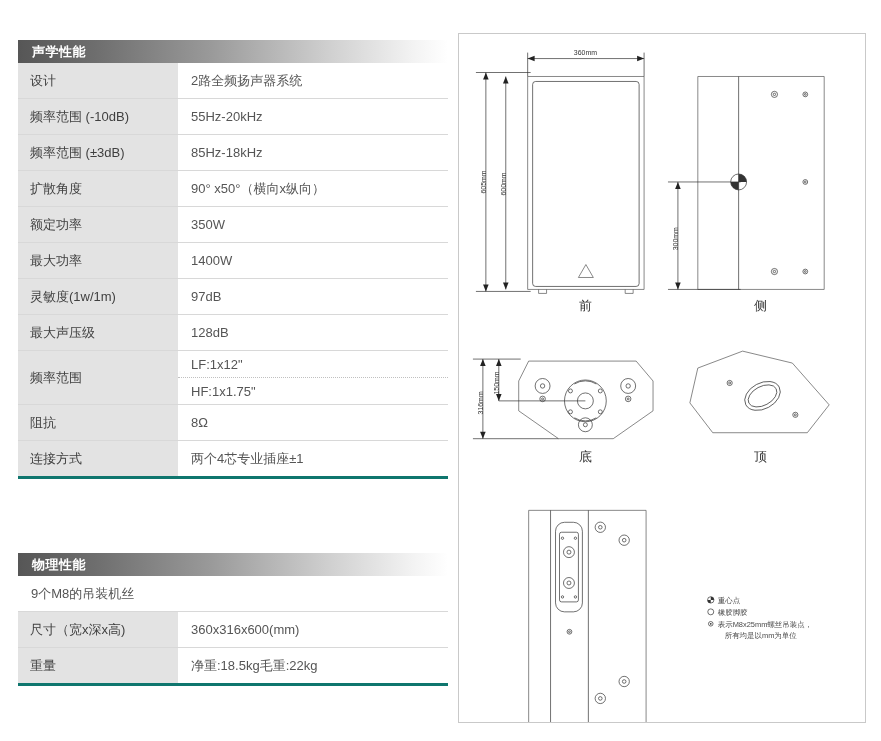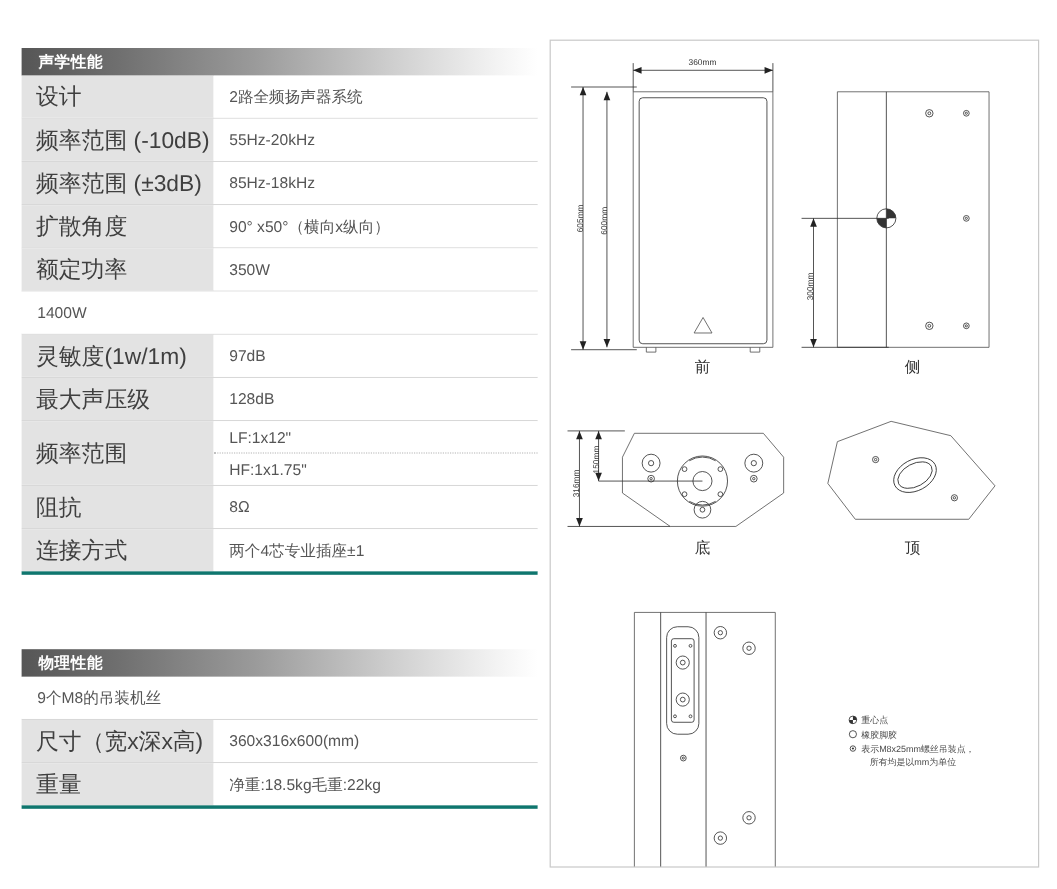--- a/index.html
+++ b/index.html
@@ -17,21 +17,21 @@
   }
 
   
   .spec-area {
     position: absolute;
     left: 18px;
     top: 40px;
     width: 430px;
   }
   .spec-table { width: 430px; }
-  .spec-table.second { margin-top: 4px; }
+  .spec-table.second { margin-top: 16px; }
 
   .table-header {
     height: 23px;
     background: linear-gradient(to right, #565656 0%, #6e6e6e 18%, #9a9a9a 45%, #cfcfcf 72%, #f3f3f3 92%, #ffffff 100%);
     display: flex;
     align-items: center;
     padding-left: 14px;
     box-sizing: border-box;
     text-align: center;
   }
@@ -51,21 +51,21 @@
   .row:last-child { border-bottom: 3px solid #0f766e; }
 
   .cell-label {
     width: 160px;
     min-width: 160px;
     background: #e3e3e3;
     display: flex;
     align-items: center;
     padding-left: 12px;
     box-sizing: border-box;
-    font-size: 19px;
+    font-size: 13px;
     color: #3f3f3f;
   }
   .cell-value {
     flex: 1;
     display: flex;
     align-items: center;
     padding-left: 13px;
     box-sizing: border-box;
     font-size: 13px;
     color: #555555;
@@ -144,20 +144,21 @@
     </div>
     <div class="row">
       <div class="cell-label">扩散角度</div>
       <div class="cell-value">90° x50°（横向x纵向）</div>
     </div>
     <div class="row">
       <div class="cell-label">额定功率</div>
       <div class="cell-value">350W</div>
     </div>
     <div class="row">
+      <div class="cell-label">最大功率</div>
       <div class="cell-value">1400W</div>
     </div>
     <div class="row">
       <div class="cell-label">灵敏度(1w/1m)</div>
       <div class="cell-value">97dB</div>
     </div>
     <div class="row">
       <div class="cell-label">最大声压级</div>
       <div class="cell-value">128dB</div>
     </div>

